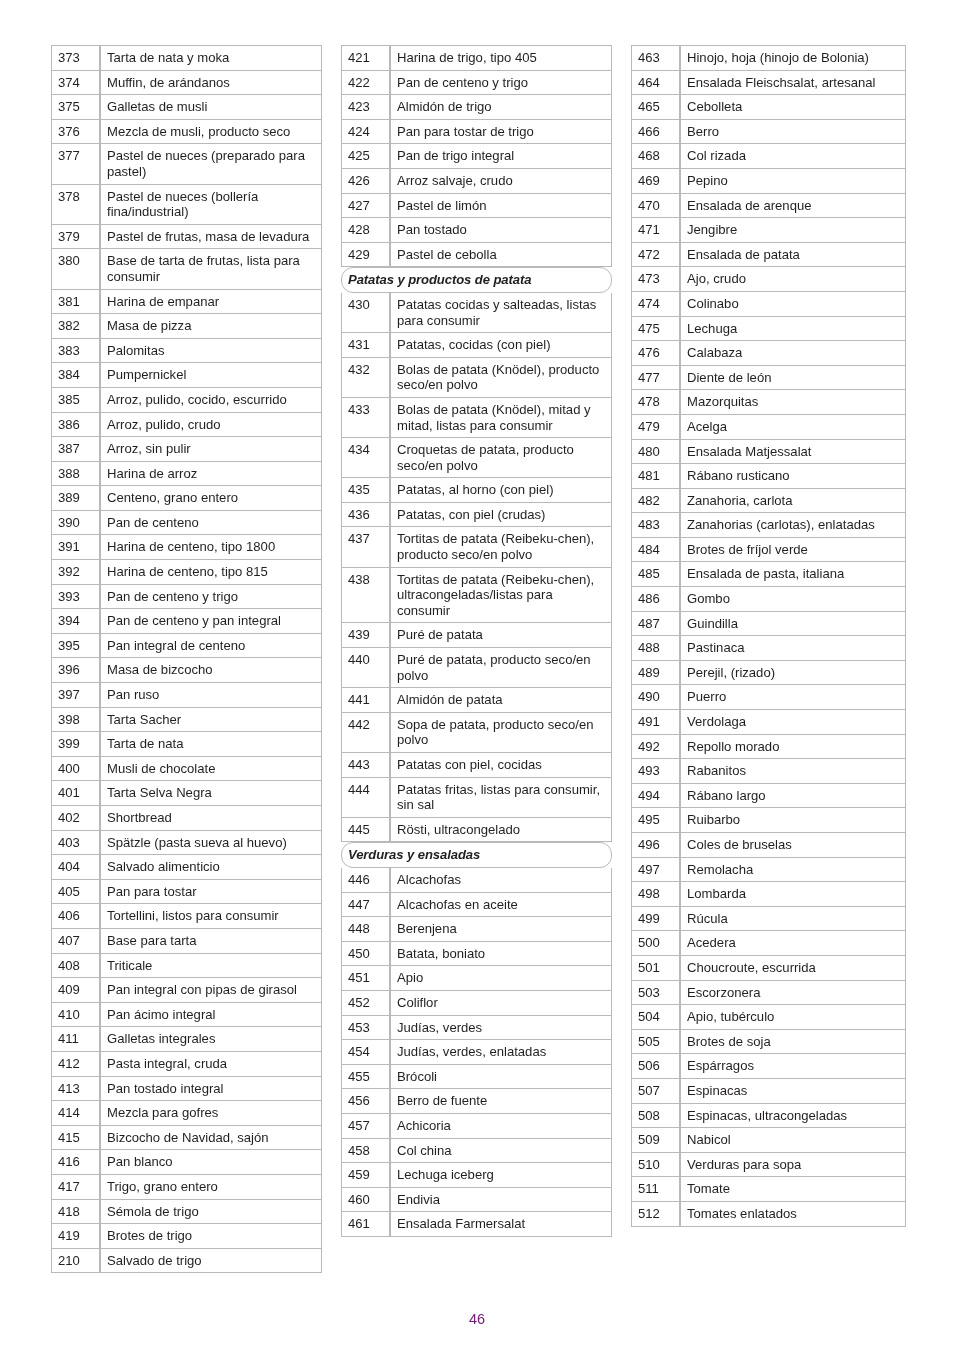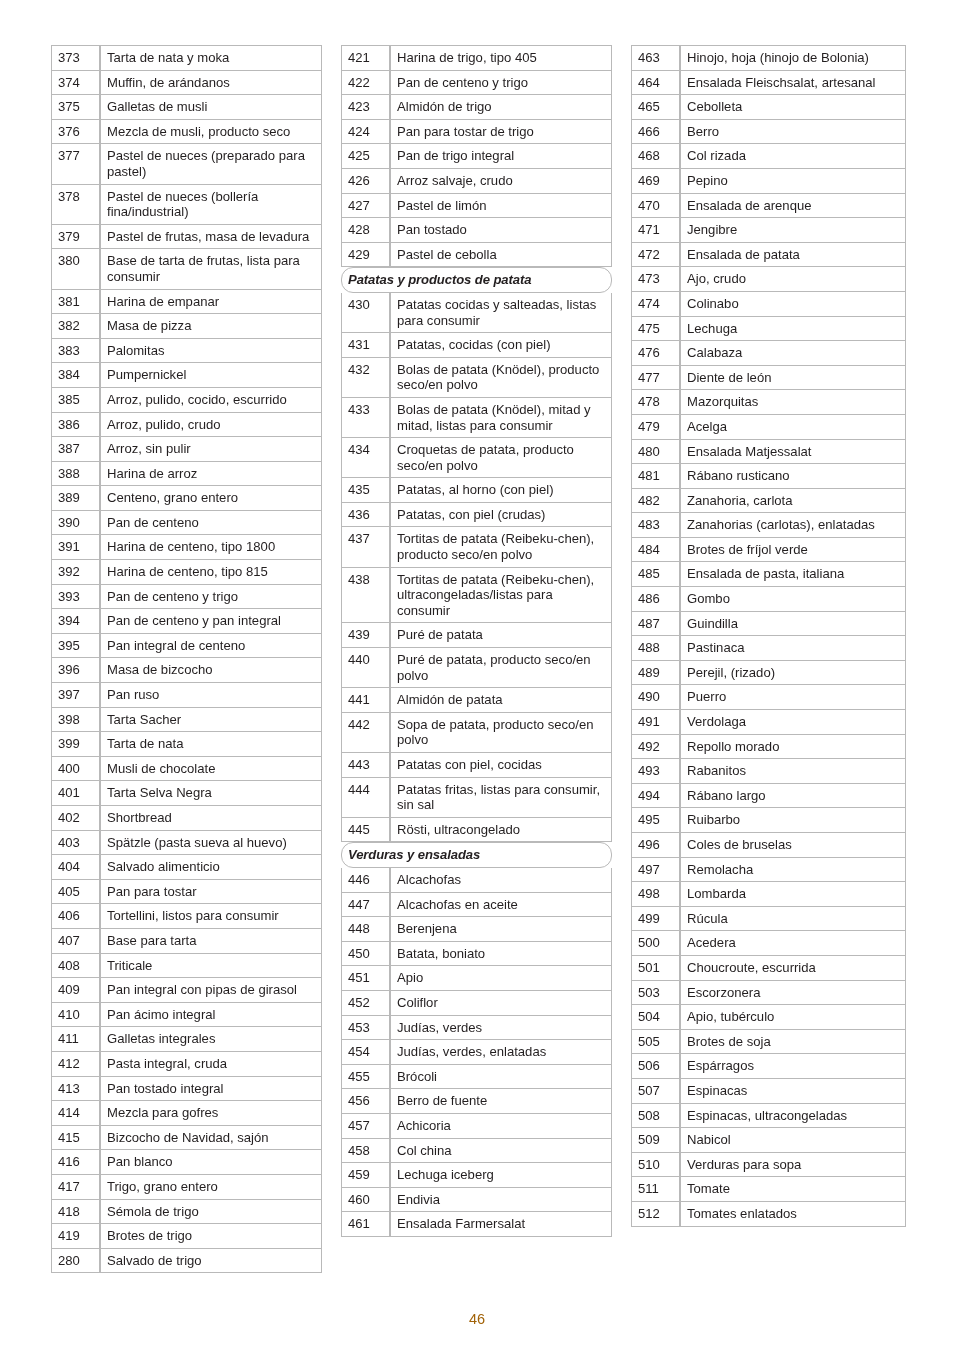--- a/index.html
+++ b/index.html
@@ -97,21 +97,21 @@
     margin-top: 7px;
   }
 
   #page-number {
     position: absolute;
     left: 0;
     top: 1311px;
     width: 954px;
     text-align: center;
     font-size: 14.5px;
-    color: #a16207;
+    color: #701a75;
   }
 </style>
 </head>
 <body>
 
 <div id="page">
   <div id="columns">
       <div class="column">
         <table class="index-table">
           <tbody>
@@ -297,21 +297,21 @@
             </tr>
             <tr class="entry">
               <td class="num">418</td>
               <td class="name">Sémola de trigo</td>
             </tr>
             <tr class="entry">
               <td class="num">419</td>
               <td class="name">Brotes de trigo</td>
             </tr>
             <tr class="entry">
-              <td class="num">280</td>
+              <td class="num">210</td>
               <td class="name">Salvado de trigo</td>
             </tr>
           </tbody>
         </table>
       </div>
       <div class="column">
         <table class="index-table">
           <tbody>
             <tr class="entry">
               <td class="num">421</td>

